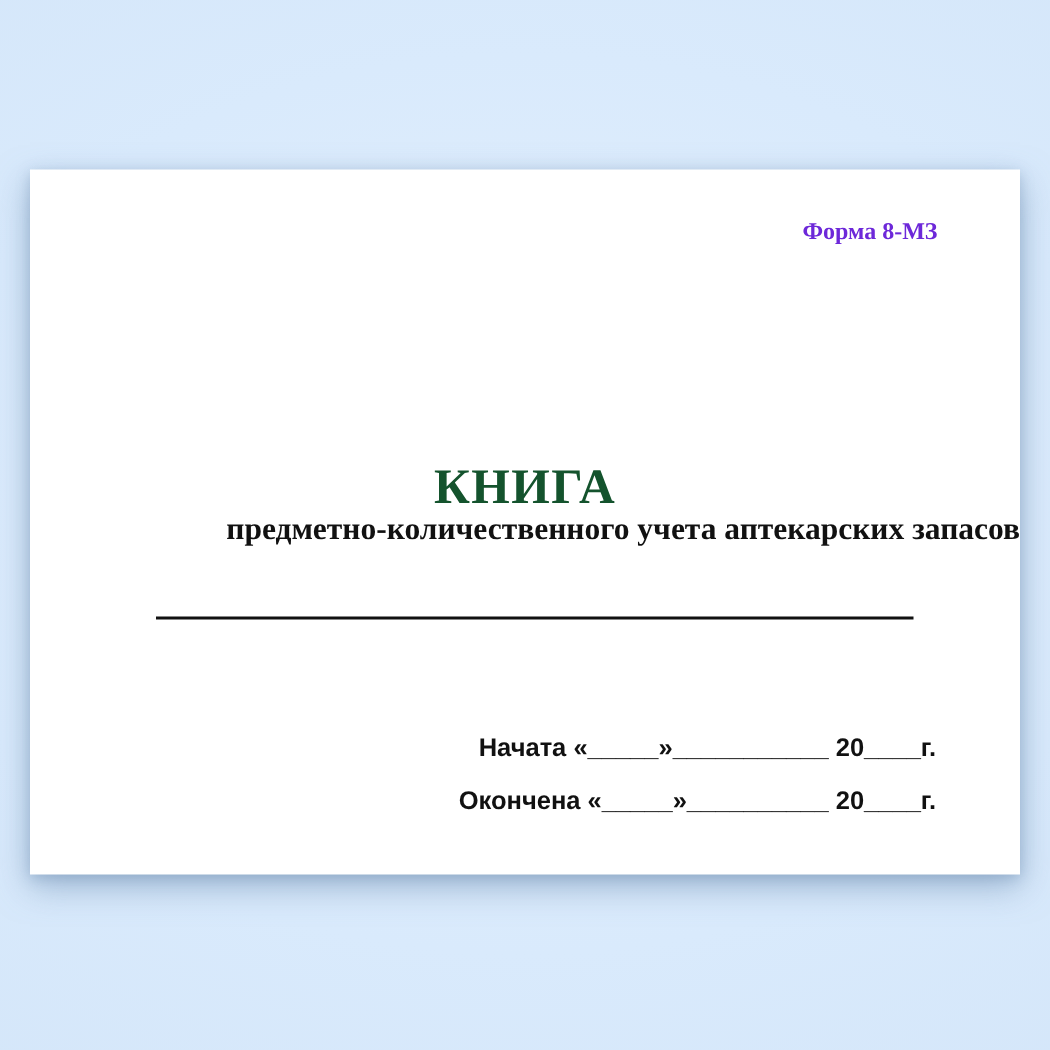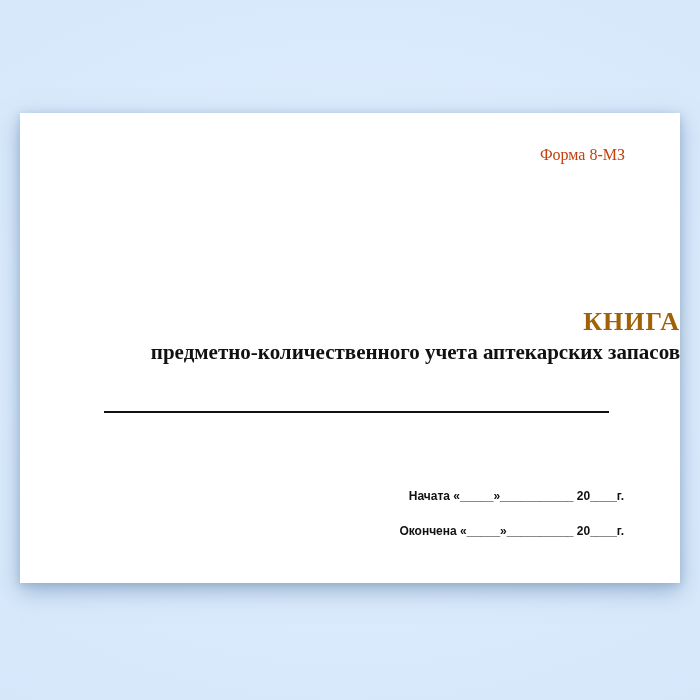--- a/index.html
+++ b/index.html
@@ -23,37 +23,37 @@
     height: 470px;
     background: #ffffff;
     box-shadow: 0 8px 22px rgba(105, 138, 175, 0.55),
                 0 2px 8px rgba(105, 138, 175, 0.35);
   }
   .form-code {
     position: absolute;
     top: 33px;
     right: 55px;
     font-family: "Liberation Serif", serif;
-    font-weight: normal;
+    font-weight: bold;
     font-size: 16px;
-    color: #c2410c;
+    color: #6d28d9;
     white-space: nowrap;
   }
   .title {
     position: absolute;
     top: 196px;
     left: 0;
     width: 100%;
-    text-align: right;
+    text-align: center;
     font-family: "Liberation Serif", serif;
     font-weight: bold;
-    font-size: 26px;
+    font-size: 33px;
     letter-spacing: 1px;
     line-height: 1;
-    color: #a16207;
+    color: #14532d;
   }
   .subtitle {
     position: absolute;
     top: 229px;
     left: 0;
     width: 100%;
     text-align: right;
     font-family: "Liberation Serif", serif;
     font-weight: bold;
     font-size: 21px;
@@ -67,21 +67,21 @@
     left: 84px;
     width: 505px;
     height: 2px;
     background: #111111;
   }
   .date-line {
     position: absolute;
     right: 56px;
     font-family: "Liberation Sans", sans-serif;
     font-weight: bold;
-    font-size: 12px;
+    font-size: 17px;
     line-height: 1;
     color: #111111;
     white-space: nowrap;
     text-align: center;
   }
   .date-line.started { top: 377px; }
   .date-line.ended   { top: 412px; }
 </style>
 </head>
 <body>

